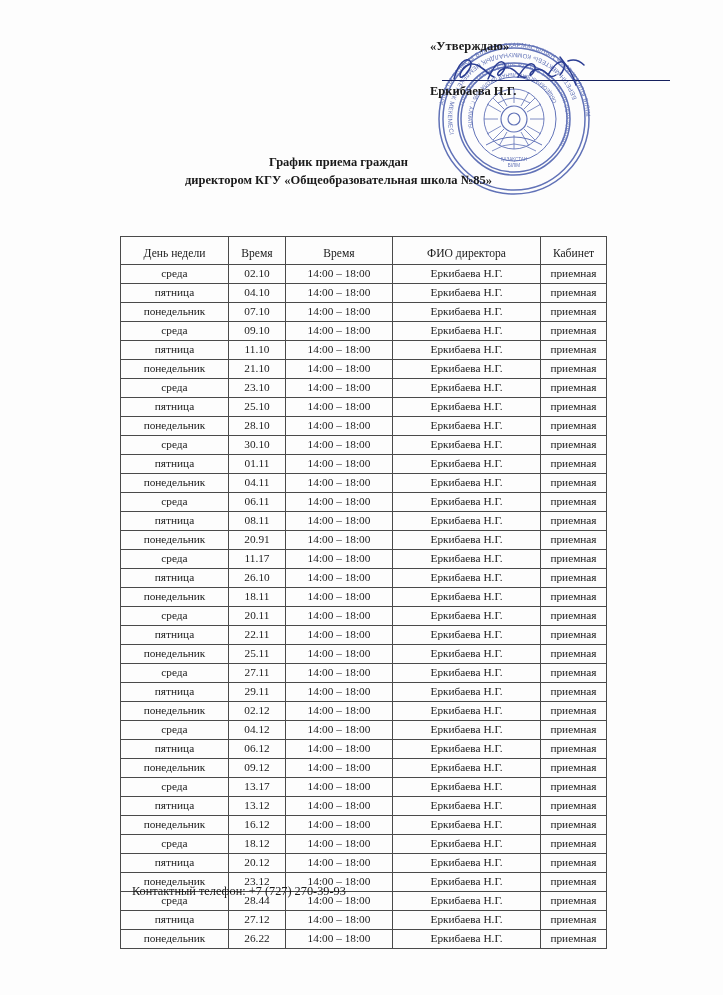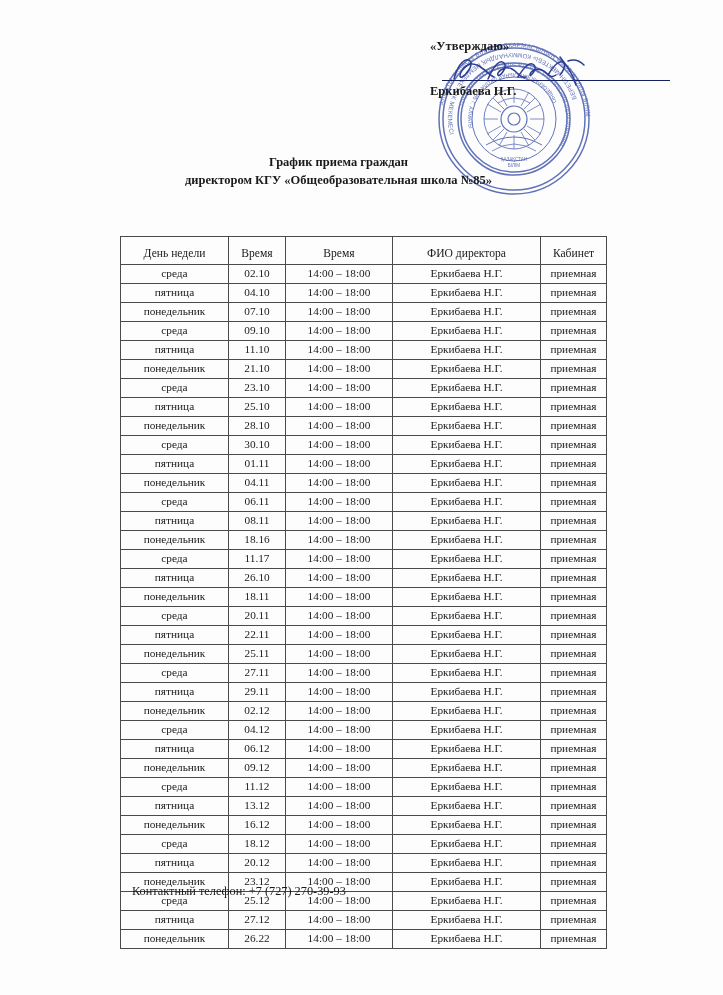--- a/index.html
+++ b/index.html
@@ -334,21 +334,21 @@
           </tr>
           <tr>
             <td>пятница</td>
             <td>08.11</td>
             <td>14:00 – 18:00</td>
             <td>Еркибаева Н.Г.</td>
             <td>приемная</td>
           </tr>
           <tr>
             <td>понедельник</td>
-            <td>18.16</td>
+            <td>20.91</td>
             <td>14:00 – 18:00</td>
             <td>Еркибаева Н.Г.</td>
             <td>приемная</td>
           </tr>
           <tr>
             <td>среда</td>
             <td>11.17</td>
             <td>14:00 – 18:00</td>
             <td>Еркибаева Н.Г.</td>
             <td>приемная</td>
@@ -425,21 +425,21 @@
           </tr>
           <tr>
             <td>понедельник</td>
             <td>09.12</td>
             <td>14:00 – 18:00</td>
             <td>Еркибаева Н.Г.</td>
             <td>приемная</td>
           </tr>
           <tr>
             <td>среда</td>
-            <td>11.12</td>
+            <td>13.17</td>
             <td>14:00 – 18:00</td>
             <td>Еркибаева Н.Г.</td>
             <td>приемная</td>
           </tr>
           <tr>
             <td>пятница</td>
             <td>13.12</td>
             <td>14:00 – 18:00</td>
             <td>Еркибаева Н.Г.</td>
             <td>приемная</td>
@@ -467,21 +467,21 @@
           </tr>
           <tr>
             <td>понедельник</td>
             <td>23.12</td>
             <td>14:00 – 18:00</td>
             <td>Еркибаева Н.Г.</td>
             <td>приемная</td>
           </tr>
           <tr>
             <td>среда</td>
-            <td>25.12</td>
+            <td>28.44</td>
             <td>14:00 – 18:00</td>
             <td>Еркибаева Н.Г.</td>
             <td>приемная</td>
           </tr>
           <tr>
             <td>пятница</td>
             <td>27.12</td>
             <td>14:00 – 18:00</td>
             <td>Еркибаева Н.Г.</td>
             <td>приемная</td>

